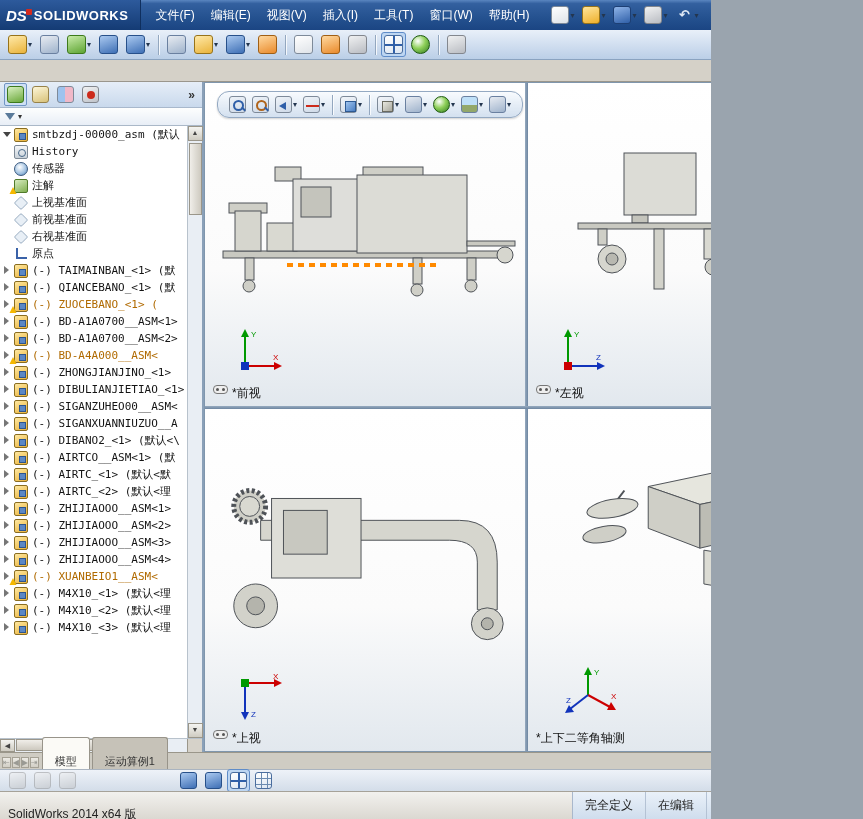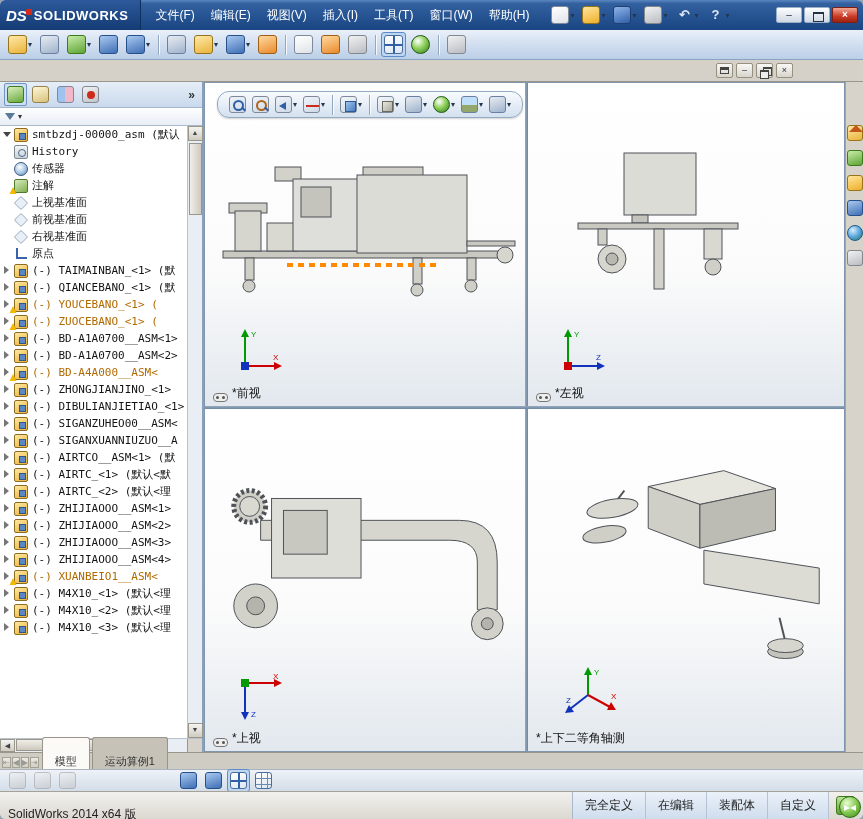--- a/index.html
+++ b/index.html
@@ -1,18 +1,18 @@
 <!DOCTYPE html>
 <html><head>
 <meta charset="utf-8">
 <style>
   html,body{margin:0;padding:0;background:#9aa4ae;}
   *{box-sizing:border-box;}
-  .app{position:relative;width:863px;height:819px;overflow:hidden;background:#e5e5e5;
-       font-family:"Liberation Sans","DejaVu Sans",sans-serif;font-size:12px;border-radius:6px;-webkit-font-smoothing:antialiased;}
+  .app{position:relative;width:711px;height:819px;overflow:hidden;background:#e5e5e5;
+       font-family:"Liberation Sans","DejaVu Sans",sans-serif;font-size:12px;-webkit-font-smoothing:antialiased;}
 
   
   .titlebar{position:absolute;left:0;top:0;width:863px;height:30px;display:flex;align-items:center;
     background:linear-gradient(180deg,#5a86c0 0%,#33609f 12%,#24518f 60%,#1b4583 100%);color:#fff;}
   .logo{display:flex;align-items:center;gap:4px;padding:0 12px 0 6px;height:100%;
     background:linear-gradient(180deg,#2d5a9c,#143b74);border-right:1px solid #0f2f5e;}
   .logo-mark{font-style:italic;font-weight:bold;font-size:15px;color:#fff;position:relative;padding-right:3px;}
   .logo-mark::after{content:"";position:absolute;right:-2px;top:2px;width:6px;height:6px;background:#d42a1e;border-radius:1px;}
   .logo-text{font-weight:bold;font-size:13px;letter-spacing:.5px;}
   .menubar{display:flex;align-items:center;margin-left:6px;}
@@ -143,21 +143,21 @@
   .quad{position:absolute;overflow:hidden;background:linear-gradient(180deg,#ffffff 0%,#fbfbfb 58%,#e2e8ee 100%);}
   .q1{left:0;top:0;width:320px;height:323px;}
   .q2{left:323px;top:0;width:316px;height:323px;}
   .q3{left:0;top:326px;width:320px;height:342px;}
   .q4{left:323px;top:326px;width:316px;height:342px;}
   .vdiv{position:absolute;left:320px;top:0;width:3px;height:100%;background:linear-gradient(90deg,#97abc0,#6d85a0);z-index:3;}
   .hdiv{position:absolute;top:323px;left:0;height:3px;width:100%;background:linear-gradient(180deg,#97abc0,#6d85a0);z-index:3;}
   .drawing{position:absolute;left:0;top:0;width:100%;height:100%;}
   .triad{position:absolute;left:26px;bottom:26px;z-index:2;}
   .q4 .triad{left:36px;bottom:30px;}
-  .vlabel{position:absolute;left:8px;bottom:4px;display:flex;align-items:flex-end;gap:4px;font-size:12px;color:#111;z-index:2;}
+  .vlabel{position:absolute;left:8px;bottom:4px;display:flex;align-items:flex-start;gap:4px;font-size:12px;color:#111;z-index:2;}
   .vlabel-ic{width:15px;height:9px;border:1px solid #777;border-radius:4px;background:#eee;position:relative;flex:none;}
   .vlabel-ic::before{content:"";position:absolute;left:2px;top:2px;width:3px;height:3px;border-radius:50%;background:#555;}
   .vlabel-ic::after{content:"";position:absolute;right:2px;top:2px;width:3px;height:3px;border-radius:50%;background:#555;}
   .headsup{position:absolute;left:12px;top:8px;z-index:4;display:flex;align-items:center;padding:2px 8px;
     background:linear-gradient(rgba(248,251,254,.96),rgba(208,222,238,.93));border:1px solid #94a9c2;border-radius:12px;
     box-shadow:0 1px 2px rgba(0,0,0,.18);}
   .headsup .ic{width:17px;height:17px;}
   .headsup .tool{padding:1px;}
 
   
@@ -397,50 +397,42 @@
               <span class="t-ic t-assembly"></span>
             </span>
             <span class="t-label">(-) QIANCEBANO_&lt;1&gt; (默</span>
           </div>
           <div class="tree-row orange">
             <span class="t-caret"></span>
             <span class="t-icwrap">
               <span class="t-ic t-assembly"></span>
               <span class="t-warn"></span>
             </span>
-            <span class="t-label">(-) YOUCEBANO_&lt;1&gt; (</span>
+            <span class="t-label">(-) ZUOCEBANO_&lt;1&gt; (</span>
+          </div>
+          <div class="tree-row">
+            <span class="t-caret"></span>
+            <span class="t-icwrap">
+              <span class="t-ic t-assembly"></span>
+            </span>
+            <span class="t-label">(-) BD-A1A0700__ASM&lt;1&gt;</span>
+          </div>
+          <div class="tree-row">
+            <span class="t-caret"></span>
+            <span class="t-icwrap">
+              <span class="t-ic t-assembly"></span>
+            </span>
+            <span class="t-label">(-) BD-A1A0700__ASM&lt;2&gt;</span>
           </div>
           <div class="tree-row orange">
             <span class="t-caret"></span>
             <span class="t-icwrap">
               <span class="t-ic t-assembly"></span>
               <span class="t-warn"></span>
             </span>
-            <span class="t-label">(-) ZUOCEBANO_&lt;1&gt; (</span>
-          </div>
-          <div class="tree-row">
-            <span class="t-caret"></span>
-            <span class="t-icwrap">
-              <span class="t-ic t-assembly"></span>
-            </span>
-            <span class="t-label">(-) BD-A1A0700__ASM&lt;1&gt;</span>
-          </div>
-          <div class="tree-row">
-            <span class="t-caret"></span>
-            <span class="t-icwrap">
-              <span class="t-ic t-assembly"></span>
-            </span>
-            <span class="t-label">(-) BD-A1A0700__ASM&lt;2&gt;</span>
-          </div>
-          <div class="tree-row orange">
-            <span class="t-caret"></span>
-            <span class="t-icwrap">
-              <span class="t-ic t-assembly"></span>
-              <span class="t-warn"></span>
-            </span>
             <span class="t-label">(-) BD-A4A000__ASM&lt;</span>
           </div>
           <div class="tree-row">
             <span class="t-caret"></span>
             <span class="t-icwrap">
               <span class="t-ic t-assembly"></span>
             </span>
             <span class="t-label">(-) ZHONGJIANJINO_&lt;1&gt;</span>
           </div>
           <div class="tree-row">
@@ -456,20 +448,27 @@
               <span class="t-ic t-assembly"></span>
             </span>
             <span class="t-label">(-) SIGANZUHEO00__ASM&lt;</span>
           </div>
           <div class="tree-row">
             <span class="t-caret"></span>
             <span class="t-icwrap">
               <span class="t-ic t-assembly"></span>
             </span>
             <span class="t-label">(-) SIGANXUANNIUZUO__A</span>
+          </div>
+          <div class="tree-row">
+            <span class="t-caret"></span>
+            <span class="t-icwrap">
+              <span class="t-ic t-assembly"></span>
+            </span>
+            <span class="t-label">(-) DIBANO2_&lt;1&gt; (默认&lt;\</span>
           </div>
           <div class="tree-row">
             <span class="t-caret"></span>
             <span class="t-icwrap">
               <span class="t-ic t-assembly"></span>
             </span>
             <span class="t-label">(-) AIRTCO__ASM&lt;1&gt; (默</span>
           </div>
           <div class="tree-row">
             <span class="t-caret"></span>

